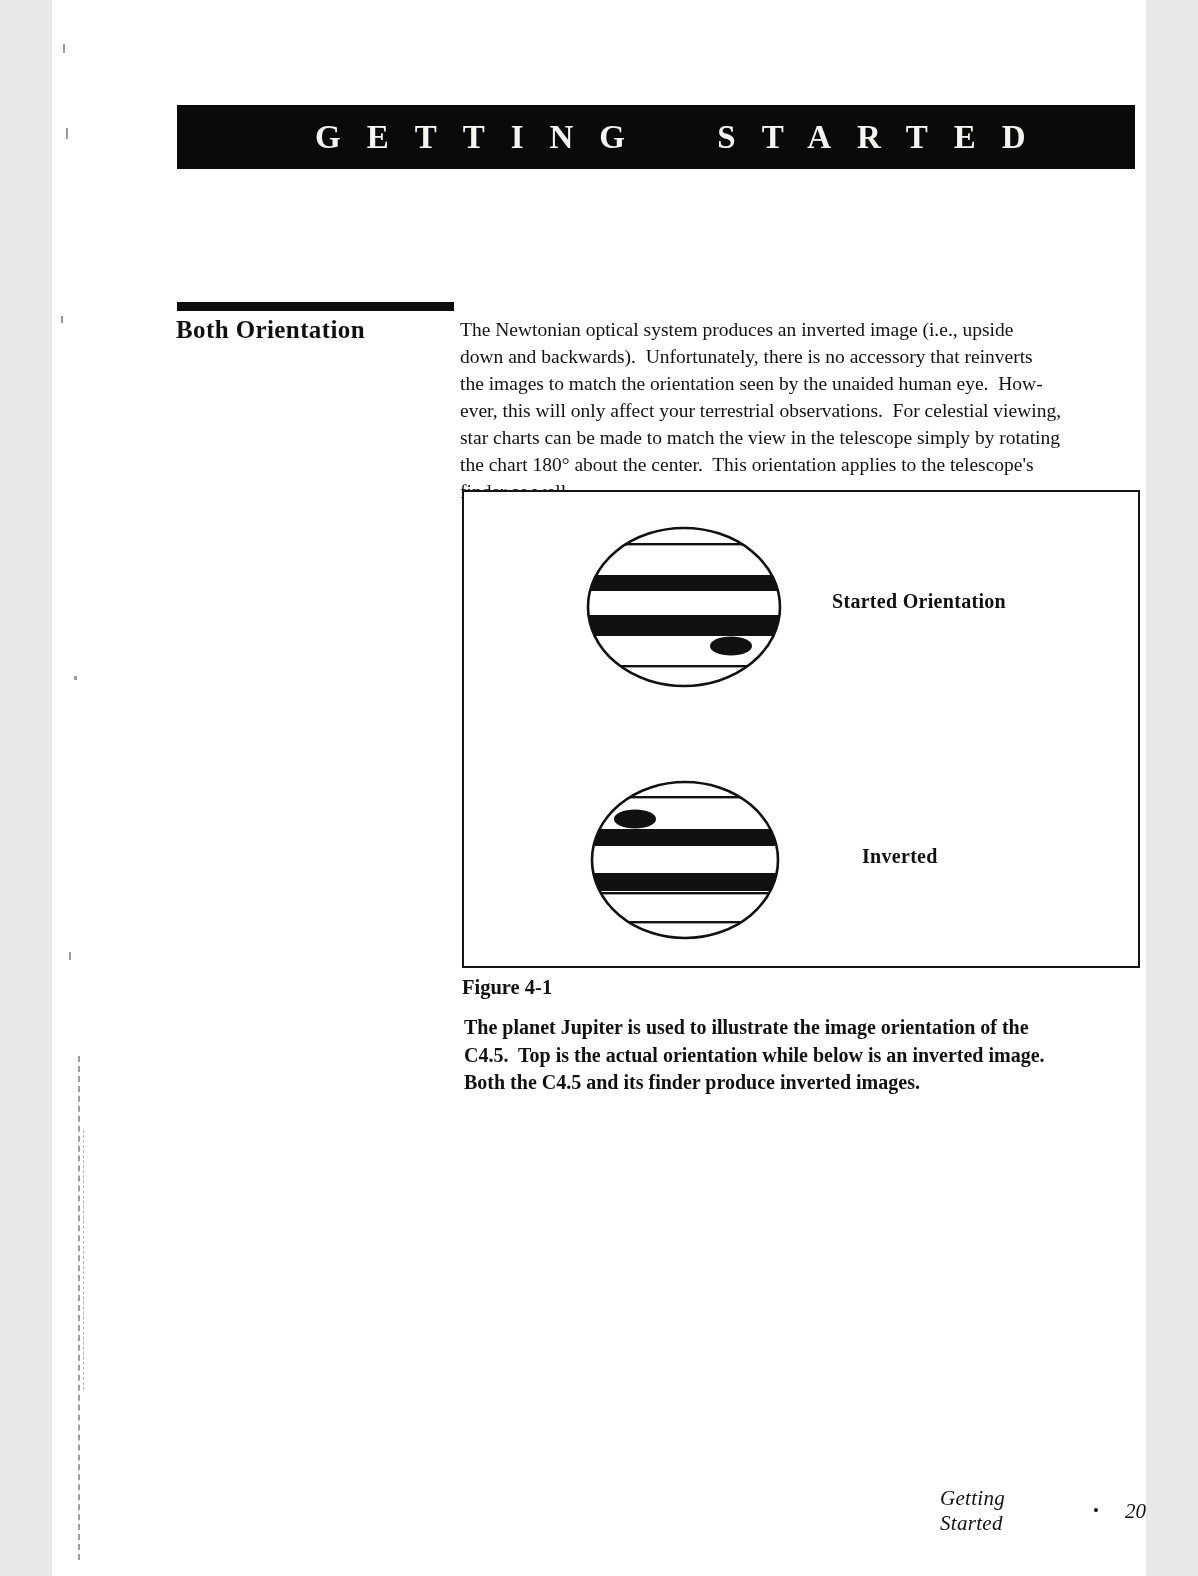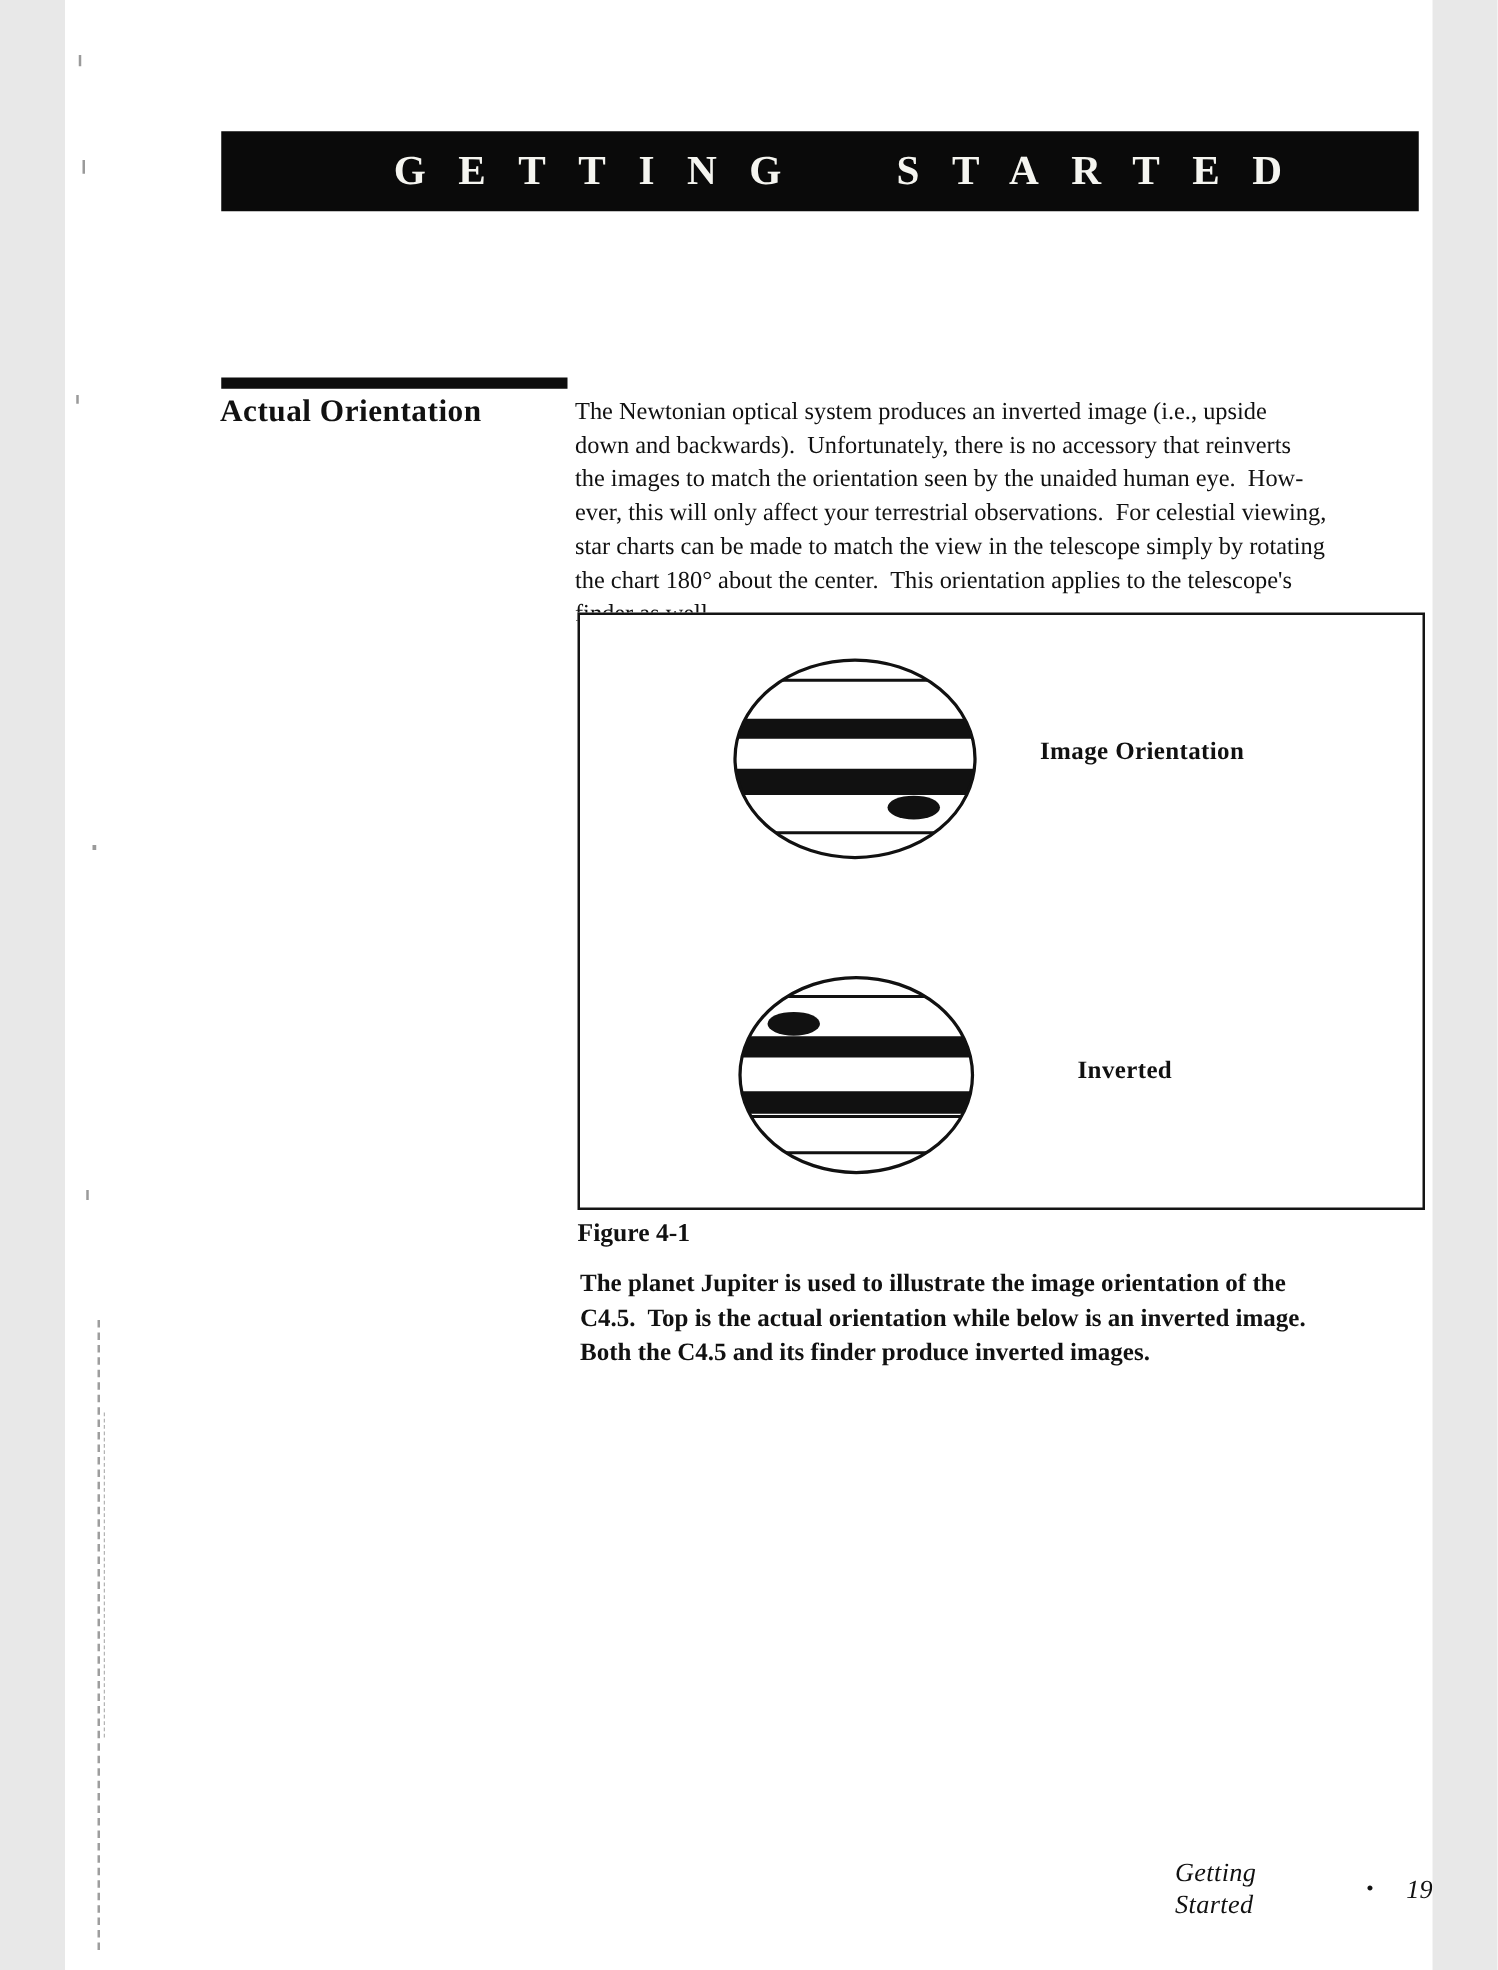--- a/index.html
+++ b/index.html
@@ -94,21 +94,21 @@
   <div class="scan-mark" style="left:17px; top:952px; width:2px; height:8px;"></div>
   <div class="scan-dash-line"></div>
   <div class="scan-dash-line2"></div>
 
   <div class="title-bar">
     <span class="title-text">GETTING STARTED</span>
   </div>
 
 
   <div class="section-rule"></div>
-  <div class="section-heading">Actual Orientation</div>
+  <div class="section-heading">Both Orientation</div>
 
   <div class="para body-para">The Newtonian optical system produces an inverted image (i.e., upside
 down and backwards).  Unfortunately, there is no accessory that reinverts
 the images to match the orientation seen by the unaided human eye.  How-
 ever, this will only affect your terrestrial observations.  For celestial viewing,
 star charts can be made to match the view in the telescope simply by rotating
 the chart 180° about the center.  This orientation applies to the telescope's
 finder as well.</div>
 
   <div class="figure-box">
@@ -121,21 +121,21 @@
       </defs>
       <g clip-path="url(#clipTop)">
         <rect x="-5" y="18" width="210" height="2.4" fill="#111"></rect>
         <rect x="-5" y="50" width="210" height="16" fill="#111"></rect>
         <rect x="-5" y="90" width="210" height="21" fill="#111"></rect>
         <ellipse cx="147" cy="121" rx="21" ry="9.5" fill="#111"></ellipse>
         <rect x="-5" y="140" width="210" height="2.4" fill="#111"></rect>
       </g>
       <ellipse cx="100" cy="82" rx="96" ry="79" fill="none" stroke="#111" stroke-width="2.6"></ellipse>
     </svg>
-    <div class="fig-label label-actual">Image Orientation</div>
+    <div class="fig-label label-actual">Started Orientation</div>
 
     <svg class="jupiter-bottom" width="192" height="160" viewBox="0 0 192 160">
       <defs>
         <clipPath id="clipBot">
             <ellipse cx="96" cy="80" rx="93" ry="78"></ellipse>
           </clipPath>
       </defs>
       <g clip-path="url(#clipBot)">
         <rect x="-5" y="16" width="202" height="2.4" fill="#111"></rect>
         <ellipse cx="46" cy="39" rx="21" ry="9.5" fill="#111"></ellipse>
@@ -151,16 +151,16 @@
   </div>
 
   <div class="figure-title">Figure 4-1</div>
   <div class="para figure-caption">The planet Jupiter is used to illustrate the image orientation of the
 C4.5.  Top is the actual orientation while below is an inverted image.
 Both the C4.5 and its finder produce inverted images.</div>
 
   <div class="footer">
     <span class="footer-section">Getting Started</span>
     <span class="footer-bullet">•</span>
-    <span class="footer-page">19</span>
+    <span class="footer-page">20</span>
   </div>
 
 </div>
 
 </body></html>

